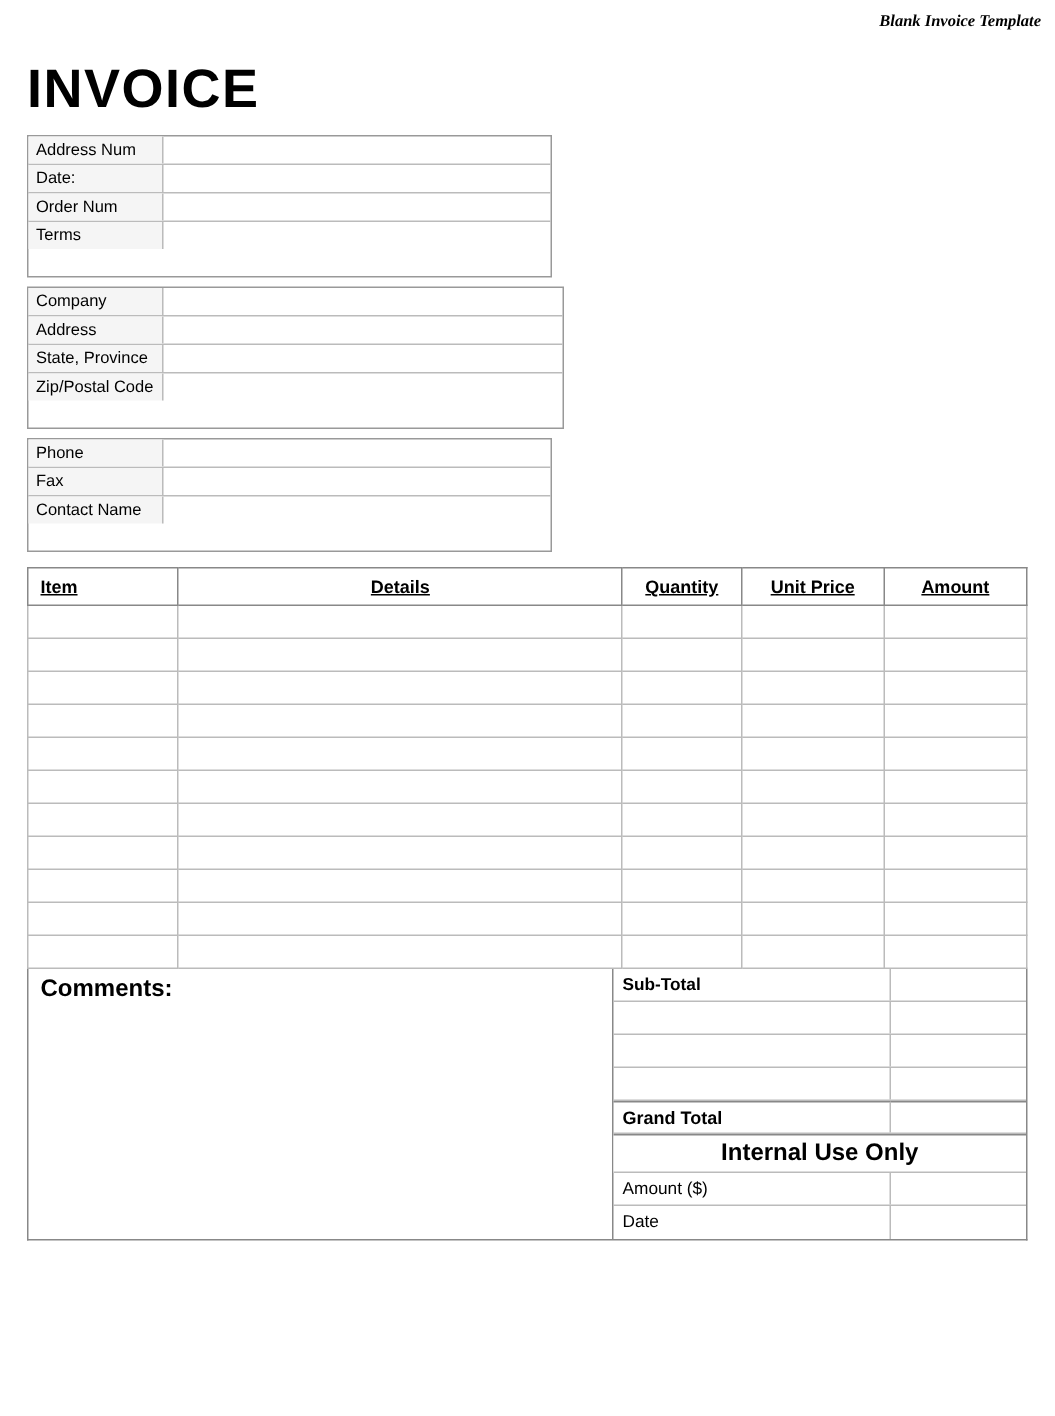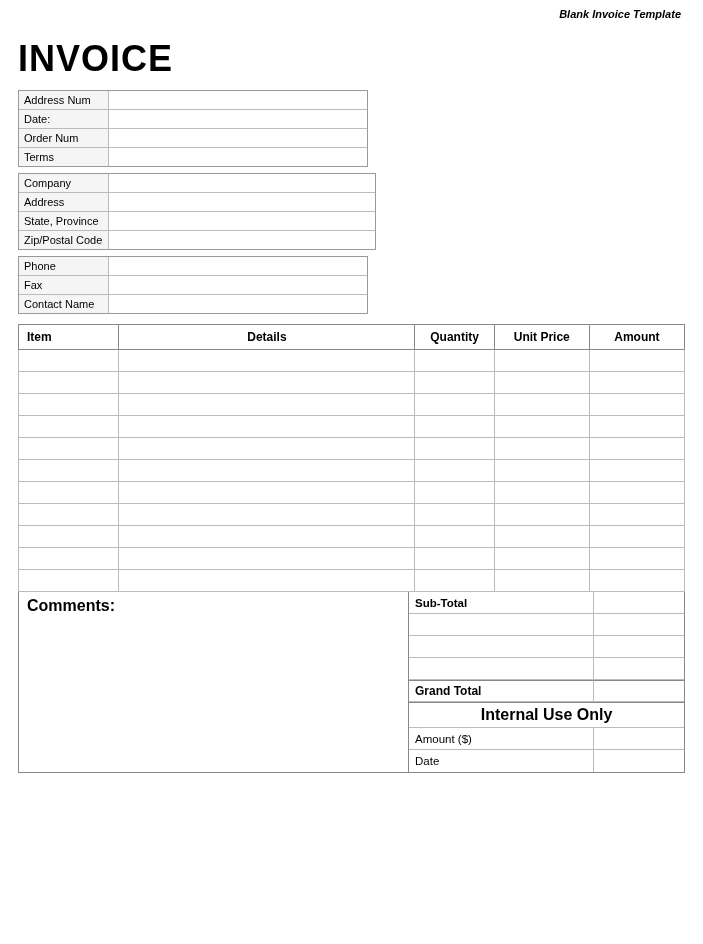--- a/index.html
+++ b/index.html
@@ -14,45 +14,47 @@
     .page {
       width: 703px;
       min-height: 944px;
       background: #fff;
       padding: 10px 18px 18px 18px;
       position: relative;
     }
     .template-label {
       position: absolute;
       top: 8px;
-      right: 22px;
+      right: 9px;
       font-size: 11px;
       font-style: italic;
       font-weight: bold;
       color: #000;
+      font-family: Liberation Serif, serif;
     }
     .invoice-title {
       font-size: 36px;
       font-weight: 900;
       margin-top: 28px;
       margin-bottom: 10px;
       letter-spacing: 1px;
     }
     
     .info-section {
       border: 1px solid #999;
       margin-bottom: 6px;
       width: 350px;
     }
     .info-row {
       display: flex;
       border-bottom: 1px solid #bbb;
     }
     .info-row:last-child {
       border-bottom: none;
+      flex-direction: column;
     }
     .info-label {
       width: 90px;
       min-width: 90px;
       padding: 3px 5px;
       font-size: 11px;
       border-right: 1px solid #bbb;
       background: #f5f5f5;
     }
     .info-value {
@@ -79,20 +81,21 @@
       border: 1px solid #888;
       margin-bottom: 0;
     }
     .items-table th {
       border: 1px solid #888;
       padding: 5px 4px;
       text-align: center;
       font-weight: bold;
       font-size: 12px;
       background: #fff;
+      text-decoration: underline;
     }
     .items-table td {
       border: 1px solid #bbb;
       padding: 0;
       height: 22px;
     }
     .items-table th.item-col { width: 95px; text-align: left; padding-left: 8px; }
     .items-table th.details-col { width: 280px; }
     .items-table th.qty-col { width: 75px; }
     .items-table th.unit-col { width: 90px; }

